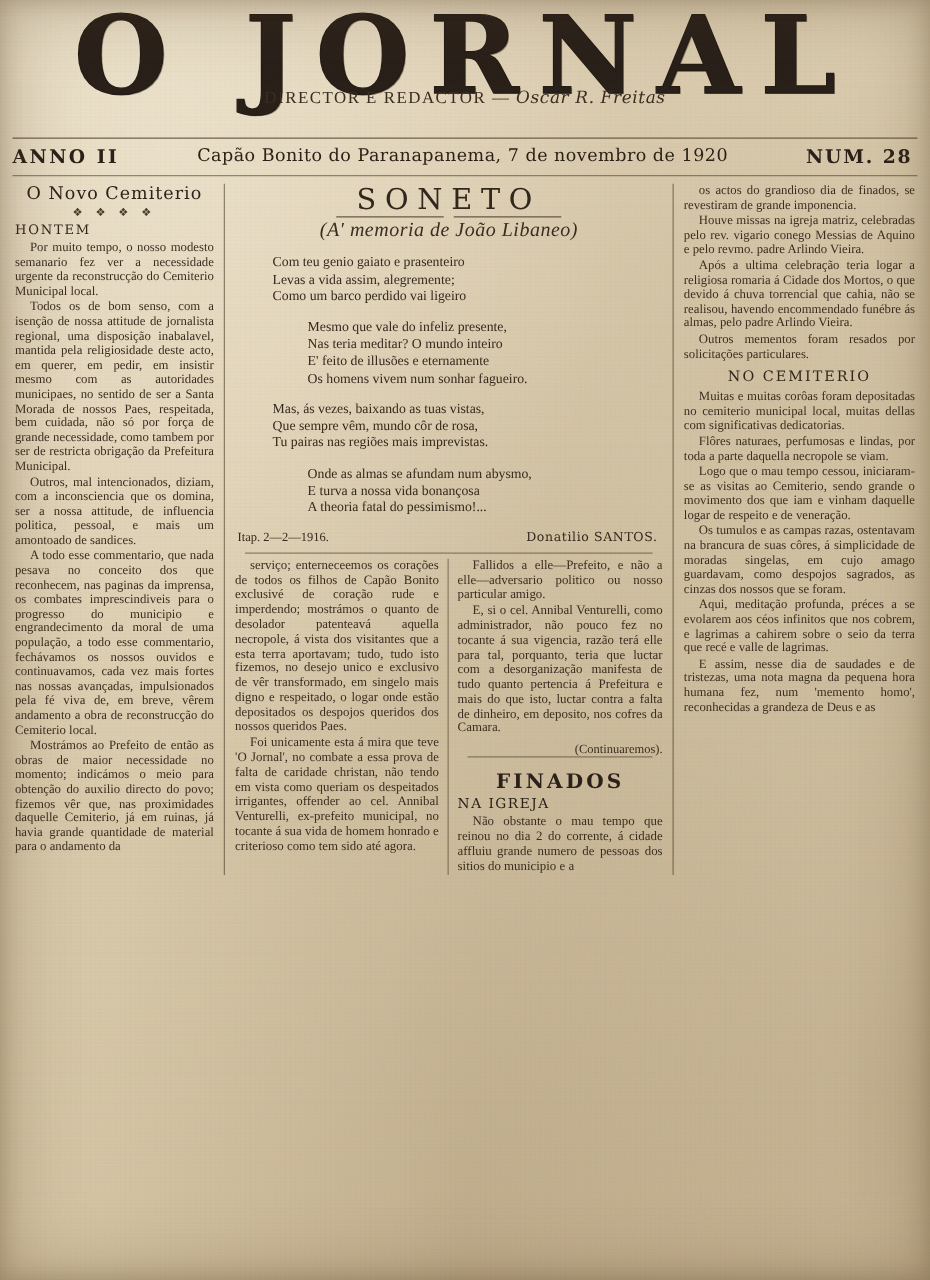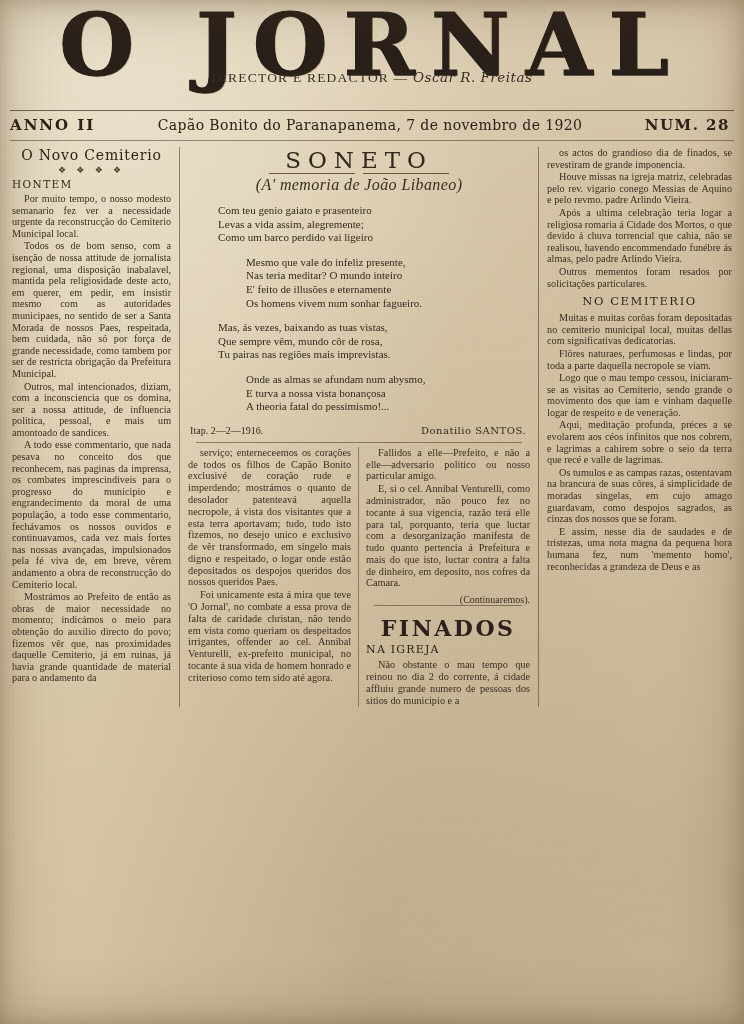--- a/index.html
+++ b/index.html
@@ -237,21 +237,21 @@
     font-size: 10px;
     font-style: normal;
     margin-top: 5px;
     color: #3b2e21;
   }
 
   .finados-title {
     text-align: center;
     font-family: "DejaVu Serif", serif;
     font-weight: bold;
-    font-size: 22px;
+    font-size: 16px;
     letter-spacing: 2.5px;
     color: #2b211a;
     margin: 9px 0 2px 0;
   }
   .na-igreja {
     font-family: "DejaVu Serif", serif;
     font-size: 11px;
     letter-spacing: 1.2px;
     margin: 1px 0 3px 0;
   }
@@ -325,21 +325,21 @@
         </div>
 
         <div class="stanza st-3">
           <div>Mas, ás vezes, baixando as tuas vistas,</div>
           <div>Que sempre vêm, mundo côr de rosa,</div>
           <div>Tu pairas nas regiões mais imprevistas.</div>
         </div>
 
         <div class="stanza st-4">
           <div>Onde as almas se afundam num abysmo,</div>
-          <div>E turva a nossa vista bonançosa</div>
+          <div>E turva a nossa vida bonançosa</div>
           <div>A theoria fatal do pessimismo!...</div>
         </div>
 
         <div class="poem-foot">
           <span>Itap. 2—2—1916.</span>
           <span class="author">Donatilio SANTOS.</span>
         </div>
 
         <div class="rule thin"></div>
 
@@ -362,22 +362,22 @@
 
       <div class="col col-right">
         <p class="jtext">os actos do grandioso dia de finados, se revestiram de grande imponencia.</p>
         <p class="jtext">Houve missas na igreja matriz, celebradas pelo rev. vigario conego Messias de Aquino e pelo revmo. padre Arlindo Vieira.</p>
         <p class="jtext">Após a ultima celebração teria logar a religiosa romaria á Cidade dos Mortos, o que devido á chuva torrencial que cahia, não se realisou, havendo encommendado funébre ás almas, pelo padre Arlindo Vieira.</p>
         <p class="jtext">Outros mementos foram resados por solicitações particulares.</p>
         <div class="no-cemiterio">NO CEMITERIO</div>
         <p class="jtext">Muitas e muitas corôas foram depositadas no cemiterio municipal local, muitas dellas com significativas dedicatorias.</p>
         <p class="jtext">Flôres naturaes, perfumosas e lindas, por toda a parte daquella necropole se viam.</p>
         <p class="jtext">Logo que o mau tempo cessou, iniciaram-se as visitas ao Cemiterio, sendo grande o movimento dos que iam e vinham daquelle logar de respeito e de veneração.</p>
+        <p class="jtext">Os tumulos e as campas razas, ostentavam na brancura de suas côres, á simplicidade de moradas singelas, em cujo amago guardavam, como despojos sagrados, as cinzas dos nossos que se foram.</p>
         <p class="jtext">Aqui, meditação profunda, préces a se evolarem aos céos infinitos que nos cobrem, e lagrimas a cahirem sobre o seio da terra que recé e valle de lagrimas.</p>
-        <p class="jtext">Os tumulos e as campas razas, ostentavam na brancura de suas côres, á simplicidade de moradas singelas, em cujo amago guardavam, como despojos sagrados, as cinzas dos nossos que se foram.</p>
         <p class="jtext">E assim, nesse dia de saudades e de tristezas, uma nota magna da pequena hora humana fez, num 'memento homo', reconhecidas a grandeza de Deus e as</p>
       </div>
 
     </div>
   </div>
 
   <div class="grain"></div>
   <div class="edge-shade"></div>
 </div>
 

